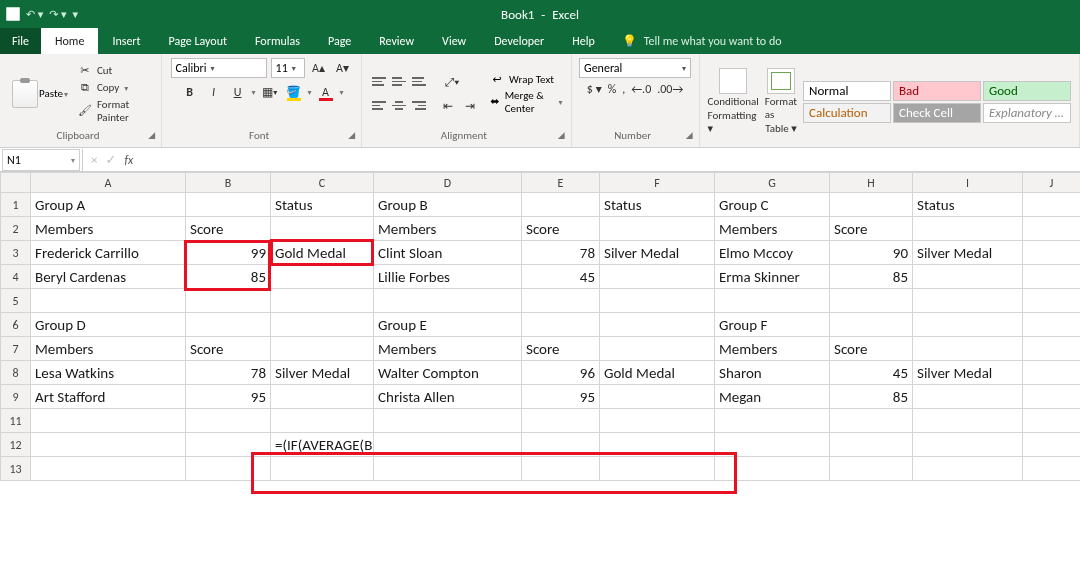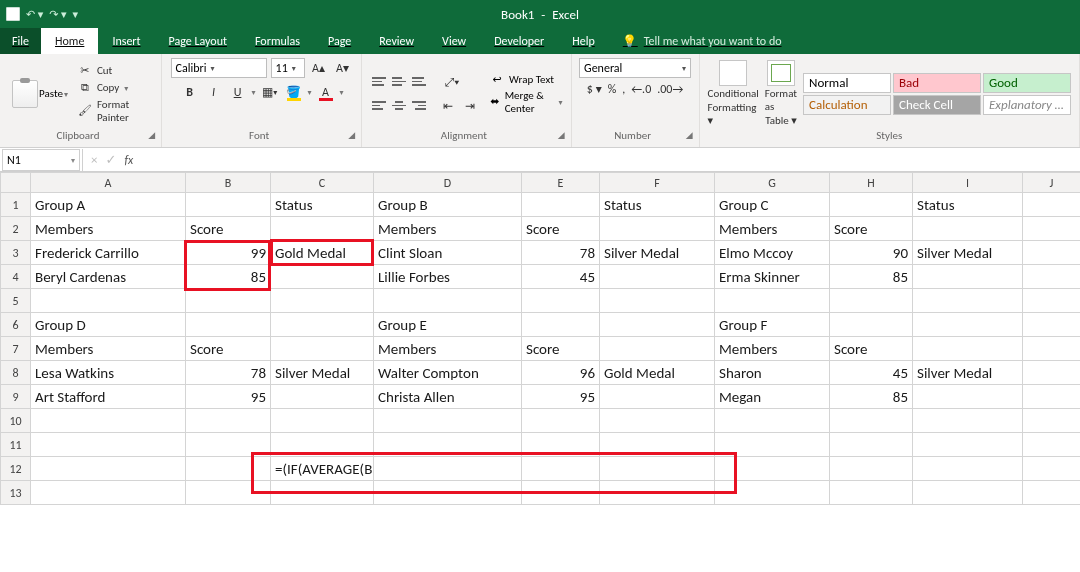--- a/index.html
+++ b/index.html
@@ -7,21 +7,21 @@
 
 
 .titlebar { height: 28px; background: #0f6b3a; display: flex; align-items: center; position: relative; color: #fff; }
 .titlebar .qat { display: flex; align-items: center; gap: 6px; padding-left: 6px; }
 .titlebar .qat .disk { width: 14px; height: 14px; }
 .titlebar .qat .arrsep { color: #cdeeda; font-size: 11px; }
 .titlebar .title-center { position: absolute; left: 50%; transform: translateX(-50%); font-size: 13px; color: #fff; }
 .titlebar .title-center .dash { margin: 0 4px; }
 
 
-.tabs { height: 26px; background: #0f6b3a; display: flex; align-items: stretch; text-decoration: underline; }
+.tabs { height: 26px; background: #0f6b3a; display: flex; align-items: stretch; }
 .tab { padding: 0 14px; display: flex; align-items: center; font-size: 12px; color: #fff; cursor: pointer; }
 .tab.active { background: #fff; color: #1a1a1a; }
 .tab.file { background: #0b4f2a; color: #fff; padding: 0 12px; }
 .tell-me { display: flex; align-items: center; gap: 6px; color: #d7eddf; font-size: 12px; padding-left: 14px; }
 .tell-me .bulb { font-size: 12px; }
 
 
 .ribbon { height: 94px; background: #f3f2f1; border-bottom: 1px solid #d0d0d0; display: flex; }
 .group { border-right: 1px solid #e1dfdd; padding: 4px 8px 2px; display: flex; flex-direction: column; justify-content: space-between; }
 .group-label { text-align: center; font-size: 11px; color: #666; height: 16px; }
@@ -286,21 +286,20 @@
       </div>
       <div class="style-gallery">
         <div class="style-cell">Normal</div>
         <div class="style-cell bad">Bad</div>
         <div class="style-cell good">Good</div>
         <div class="style-cell calc">Calculation</div>
         <div class="style-cell check">Check Cell</div>
         <div class="style-cell expl">Explanatory …</div>
       </div>
     </div>
-    <div class="group-label"><span>Styles</span></div>
   </div>
 </div>
 
 <div class="fxbar">
   <div class="namebox">
       <span>N1</span>
       <span class="dd">▾</span>
     </div>
   <div class="fxsep"></div>
   <div class="fxbtns">
@@ -453,33 +452,20 @@
           <td></td>
           <td>Christa Allen</td>
           <td class="num">95</td>
           <td></td>
           <td>Megan</td>
           <td class="num">85</td>
           <td></td>
           <td></td>
         </tr>
         <tr>
-          <th>10</th>
-          <td></td>
-          <td></td>
-          <td></td>
-          <td></td>
-          <td></td>
-          <td></td>
-          <td></td>
-          <td></td>
-          <td></td>
-          <td></td>
-        </tr>
-        <tr>
           <th>11</th>
           <td></td>
           <td></td>
           <td></td>
           <td></td>
           <td></td>
           <td></td>
           <td></td>
           <td></td>
           <td></td>

